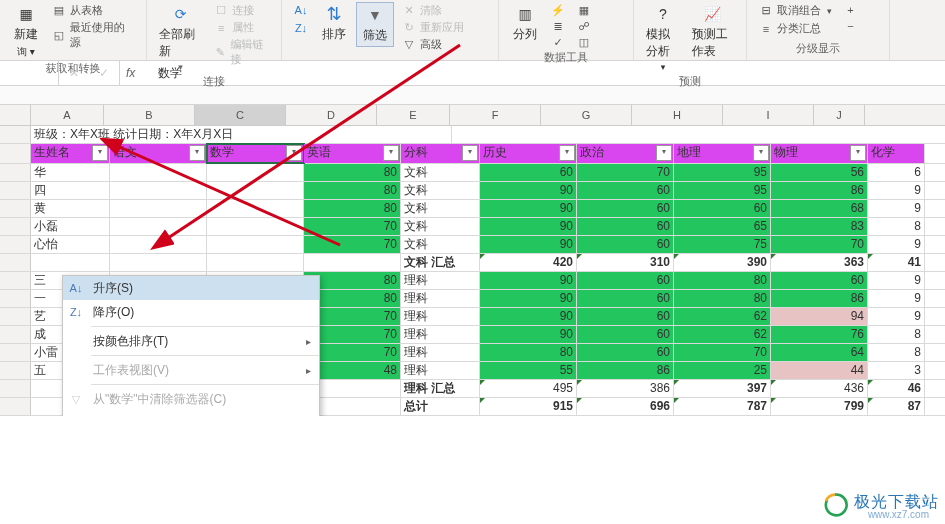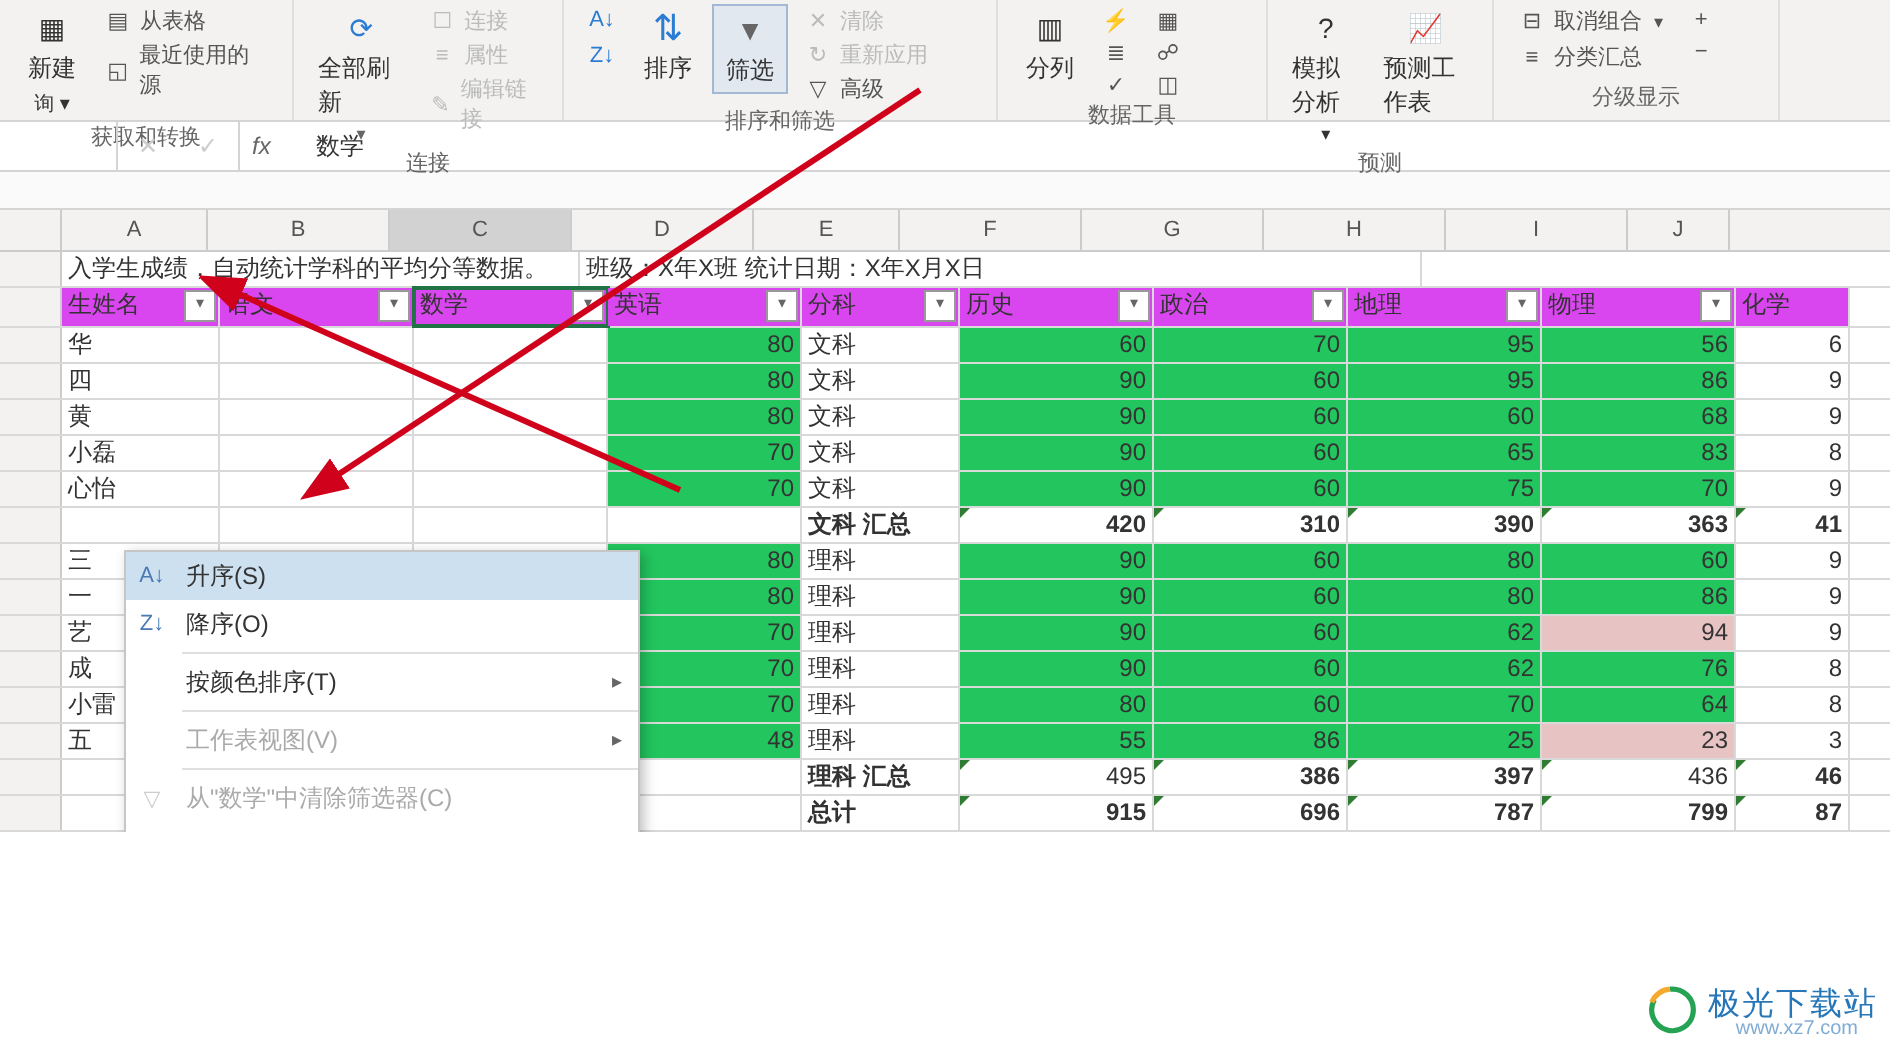--- a/index.html
+++ b/index.html
@@ -125,21 +125,20 @@
         <div class="rbtn-sm dis" style="color:#bbb">
             <span class="ico">↻</span>
             <span>重新应用</span>
           </div>
         <div class="rbtn-sm">
             <span class="ico">▽</span>
             <span>高级</span>
           </div>
       </div>
     </div>
-    <div class="grp-label">排序和筛选</div>
   </div>
 
   <div class="ribbon-group" style="width:118px">
     <div class="grp-body">
       <div class="rbtn">
           <span class="ico">▥</span>
           <span>分列</span>
         </div>
       <div class="stack">
         <div class="rbtn-sm">
@@ -231,21 +230,20 @@
     <div class="ch wE">E</div>
     <div class="ch wF">F</div>
     <div class="ch wG">G</div>
     <div class="ch wH">H</div>
     <div class="ch wI">I</div>
     <div class="ch wJ">J</div>
   </div>
 
   <div class="row">
     <div class="rh"></div>
-    <div class="cell" style="width:252px;overflow:visible">入学生成绩，自动统计学科的平均分等数据。</div>
     <div class="cell" style="width:414px;overflow:visible">班级：X年X班 统计日期：X年X月X日</div>
   </div>
 
   <div class="row" style="height:19px">
     <div class="rh"></div>
     <div class="cell wA hdr"><span>生姓名</span><span class="filter-btn">▾</span></div>
     <div class="cell wB hdr"><span>语文</span><span class="filter-btn">▾</span></div>
     <div class="cell wC hdr" style="outline:2px solid #217346;outline-offset:-1px"><span>数学</span><span class="filter-btn">▾</span></div>
     <div class="cell wD hdr"><span>英语</span><span class="filter-btn">▾</span></div>
     <div class="cell wE hdr"><span>分科</span><span class="filter-btn">▾</span></div>
@@ -403,32 +401,32 @@
       <div class="row">
         <div class="rh"></div>
         <div class="cell wA">五</div>
         <div class="cell wB"></div>
         <div class="cell wC"></div>
         <div class="cell wD num hl">48</div>
         <div class="cell wE">理科</div>
         <div class="cell wF num hl">55</div>
         <div class="cell wG num hl">86</div>
         <div class="cell wH num hl">25</div>
-        <div class="cell wI num hl-p">23</div>
+        <div class="cell wI num hl-p">44</div>
         <div class="cell wJ num">3</div>
       </div>
       <div class="row">
         <div class="rh"></div>
         <div class="cell wA"></div>
         <div class="cell wB"></div>
         <div class="cell wC"></div>
         <div class="cell wD"></div>
         <div class="cell wE" style="font-weight: bold; overflow: visible; white-space: nowrap;">理科  汇总</div>
         <div class="cell wF num" style="font-weight: normal;">495<span class="gt"></span></div>
-        <div class="cell wG num" style="font-weight: bold; text-align: right;">386<span class="gt"></span></div>
+        <div class="cell wG num" style="font-weight: normal; text-align: right;">386<span class="gt"></span></div>
         <div class="cell wH num" style="font-weight: bold;">397<span class="gt"></span></div>
         <div class="cell wI num" style="font-weight: normal;">436<span class="gt"></span></div>
         <div class="cell wJ num" style="font-weight: bold;">46<span class="gt"></span></div>
       </div>
       <div class="row">
         <div class="rh"></div>
         <div class="cell wA"></div>
         <div class="cell wB"></div>
         <div class="cell wC"></div>
         <div class="cell wD"></div>

